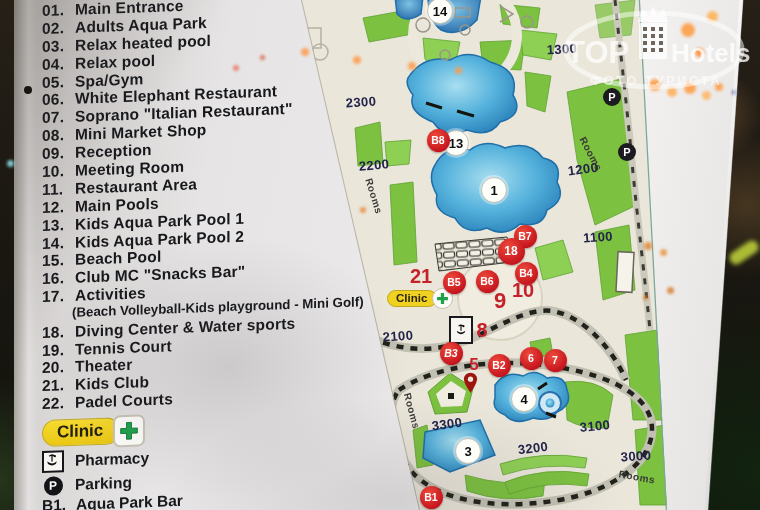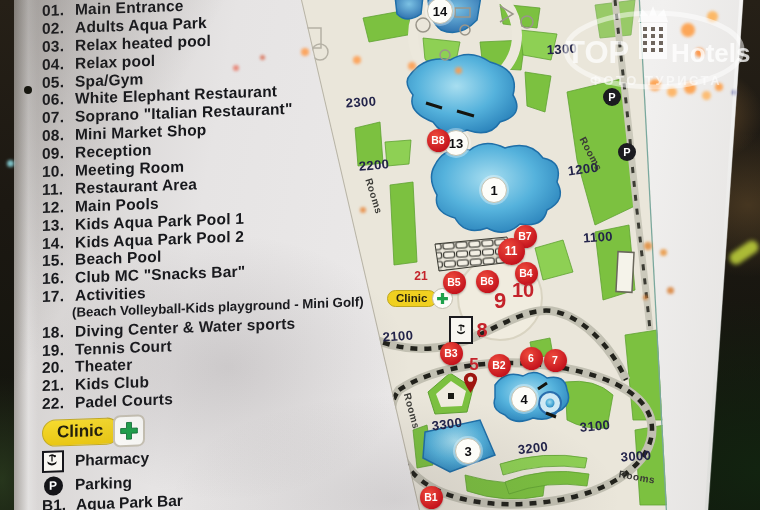--- a/index.html
+++ b/index.html
@@ -346,30 +346,30 @@
       <div class="rooms-label" style="transform: translate(-50%, -50%) rotate(62deg); left: 591px; top: 154px;">Rooms</div>
       <div class="rooms-label" style="transform: translate(-50%, -50%) rotate(75deg); left: 412px; top: 411px;">Rooms</div>
       <div class="rooms-label" style="transform: translate(-50%, -50%) rotate(10deg); left: 637px; top: 477px;">Rooms</div>
       <div class="white-marker" style="left: 439px; top: 10px;">14</div>
       <div class="white-marker" style="left: 455px; top: 98px; margin-top: 32px;">13</div>
       <div class="white-marker" style="left: 493px; top: 189px;">1</div>
       <div class="white-marker" style="left: 523px; top: 398px;">4</div>
       <div class="white-marker" style="left: 467px; top: 450px;">3</div>
       <div class="red-marker" style="left: 438px; top: 140px;">B8</div>
       <div class="red-marker" style="left: 525px; top: 236px;">B7</div>
-      <div class="red-marker" style="height: 27px; width: 27px; margin: -13.5px 0px 0px -13.5px; font-size: 12px; left: 511px; top: 251px;">11</div>
+      <div class="red-marker" style="height: 27px; width: 27px; margin: -13.5px 0px 0px -13.5px; font-size: 12px; left: 511px; top: 251px;">18</div>
       <div class="red-marker" style="left: 526px; top: 273px;">B4</div>
       <div class="red-marker" style="left: 454px; top: 282px;">B5</div>
       <div class="red-marker" style="left: 487px; top: 281px;">B6</div>
-      <div class="red-marker" style="left: 451px; top: 353px;">B3</div>
+      <div class="red-marker" style="left: 451px; top: 353px; font-style: italic;">B3</div>
       <div class="red-marker" style="left: 499px; top: 365px;">B2</div>
       <div class="red-marker" style="left: 531px; top: 358px;">6</div>
       <div class="red-marker" style="left: 555px; top: 360px;">7</div>
       <div class="red-marker" style="left: 431px; top: 497px;">B1</div>
-      <div class="red-num" style="font-size: 12px; left: 421px; top: 276px;">21</div>
+      <div class="red-num" style="font-size: 20px; left: 421px; top: 276px;">21</div>
       <div class="red-num" style="font-size: 20px; left: 523px; top: 290px;">10</div>
       <div class="red-num" style="font-size: 22px; left: 500px; top: 301px;">9</div>
       <div class="red-num" style="font-size: 20px; left: 482px; top: 330px;">8</div>
       <div class="red-num" style="font-size: 17px; left: 474px; top: 365px;">5</div>
       <div class="p-marker" style="left: 612px; top: 97px;">P</div>
       <div class="p-marker" style="left: 627px; top: 152px;">P</div>
     </div>
 
   <div class="blackdot"></div>
   <div class="streak"></div>

